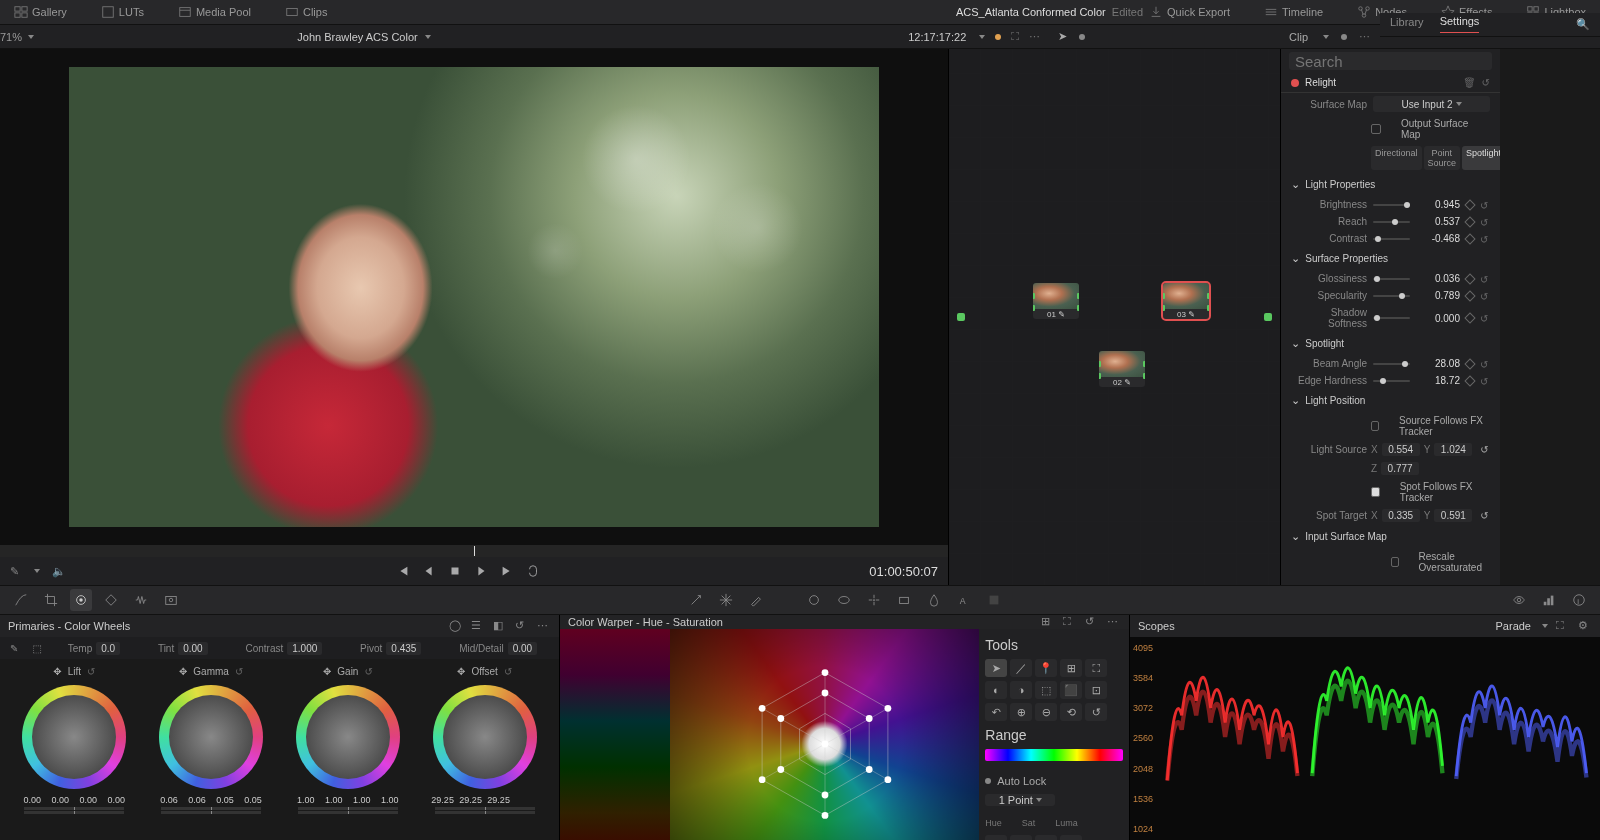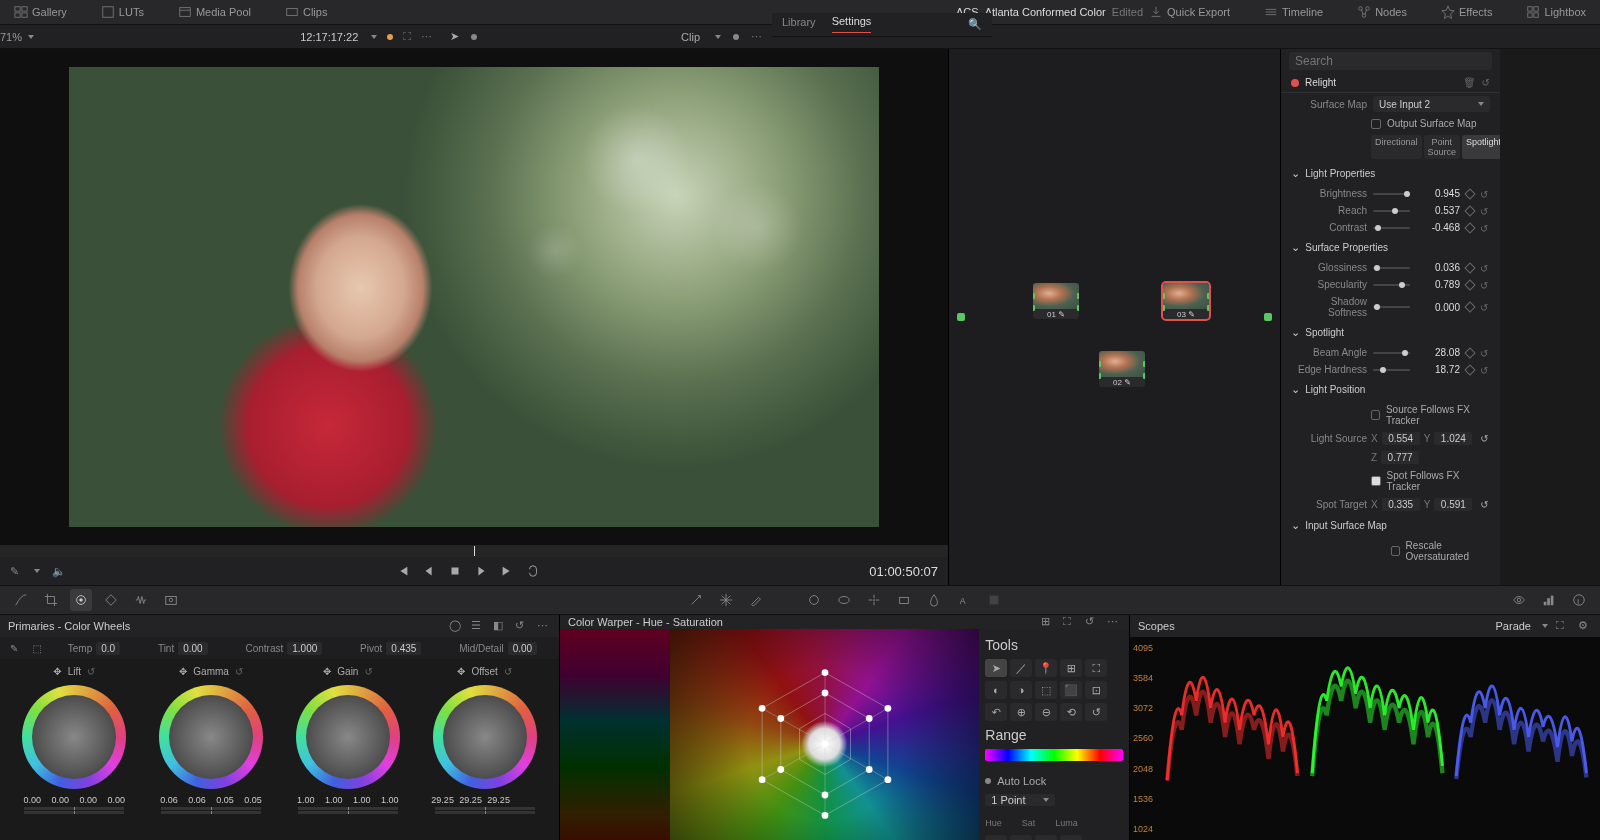--- a/index.html
+++ b/index.html
@@ -36,37 +36,37 @@
 .nodeport{position:absolute;width:6px;height:6px;background:#5ac860;border-radius:1px}
 .np-in{position:absolute;left:8px;top:50%;width:8px;height:8px;background:#5ac860;border-radius:2px;transform:translateY(-50%)}
 .np-out{position:absolute;right:8px;top:50%;width:8px;height:8px;background:#5ac860;border-radius:2px;transform:translateY(-50%)}
 .conn{position:absolute;inset:0;pointer-events:none}
 .conn line{stroke:#888;stroke-width:1}
 .inspector{width:220px;background:#212123;border-left:1px solid #000;overflow-y:auto;font-size:10px}
 .insp-tabs{height:24px;display:flex;align-items:center;padding:0 10px;gap:16px;border-bottom:1px solid #111;margin-top:-24px;position:relative;background:#212123}
 .insp-tab{color:#888;cursor:pointer;padding-bottom:5px}
 .insp-tab.active{color:#ddd;border-bottom:1px solid #e05050}
 .insp-search{height:24px;padding:3px 8px}
-.insp-search input{width:100%;height:18px;background:#2a2a2c;border:none;color:#aaa;padding:0 6px;border-radius:3px;font-size:12px}
+.insp-search input{width:100%;height:18px;background:#2a2a2c;border:none;color:#aaa;padding:0 6px;border-radius:3px;font-size:15px}
 .insp-head{display:flex;align-items:center;padding:4px 10px;gap:6px;border-bottom:1px solid #333}
 .insp-head .rd{width:8px;height:8px;border-radius:50%;background:#e05050}
 .insp-row{display:flex;align-items:center;padding:3px 10px;gap:6px;min-height:16px}
 .insp-row .lbl{flex:0 0 76px;text-align:right;color:#888;font-size:10px}
 .insp-row .val{width:44px;text-align:right;color:#ddd;font-size:10px}
 .insp-row .sld{flex:1;height:2px;background:#444;position:relative;border-radius:1px}
 .insp-row .sld .h{position:absolute;width:6px;height:6px;border-radius:50%;background:#ccc;top:-2px}
 .insp-row .kf{width:8px;height:8px;transform:rotate(45deg);border:1px solid #666}
 .insp-row .rst{width:10px;height:10px;opacity:.5}
-.insp-sel{flex:1;height:16px;background:#2a2a2c;border-radius:3px;display:flex;align-items:center;padding:0 6px;color:#ccc;justify-content:space-between}
+.insp-sel{flex:1;height:16px;background:#2a2a2c;border-radius:3px;display:flex;align-items:center;padding:0 6px;color:#ccc;justify-content:center}
 .insp-sec{display:flex;align-items:center;padding:5px 10px;gap:5px;color:#ccc;font-size:10px}
 .insp-sec::before{content:"⌄";font-size:11px}
 .insp-seg{display:flex;gap:2px;padding:3px 10px 3px 90px}
 .insp-seg span{flex:1;text-align:center;padding:2px 4px;background:#2a2a2c;border-radius:3px;font-size:9px;color:#999;cursor:pointer}
 .insp-seg span.act{background:#3a3a3c;color:#ddd}
-.insp-chk{display:flex;align-items:center;padding:3px 10px;gap:6px}
+.insp-chk{display:flex;align-items:center;padding:3px 10px;gap:20px}
 .insp-chk .cb{width:10px;height:10px;border:1px solid #666;border-radius:2px}
 .insp-chk .cb.on{background:#ddd}
 .insp-xy{display:flex;align-items:center;padding:3px 10px;gap:4px}
 .insp-xy .lbl{flex:0 0 76px;text-align:right;color:#888}
 .insp-xy .ax{color:#777}
 .insp-xy .nv{width:38px;text-align:center;background:#2a2a2c;border-radius:2px;padding:1px 0;color:#ccc}
 .toolrow{height:30px;background:#28282a;display:flex;align-items:center;padding:0 10px;gap:8px;border-top:1px solid #111;border-bottom:1px solid #111}
 .toolrow .sp{flex:1}
 .tico{width:22px;height:22px;display:flex;align-items:center;justify-content:center;opacity:.6;cursor:pointer;border-radius:3px}
 .tico.on{opacity:1;background:#3a3a3c}
@@ -189,20 +189,24 @@
         <span>Lightbox</span>
       </div>
   </div>
 </div>
 
 <div class="row2">
   <div class="row2-left">
       <span>71%</span>
       <span class="chev"></span>
     </div>
+  <div class="row2-mid">
+      <span>John Brawley ACS Color</span>
+      <span class="chev"></span>
+    </div>
   <div class="row2-tc">
     <span class="tc">12:17:17:22</span>
       <span class="chev"></span>
     <span class="dot" style="background:#e0a050"></span>
     <span style="opacity:.6">⛶</span>
     <span style="opacity:.6">⋯</span>
   </div>
   <div style="width:332px;display:flex;align-items:center;padding:0 10px;gap:12px">
     <span>➤</span>
     <span class="dot"></span>

